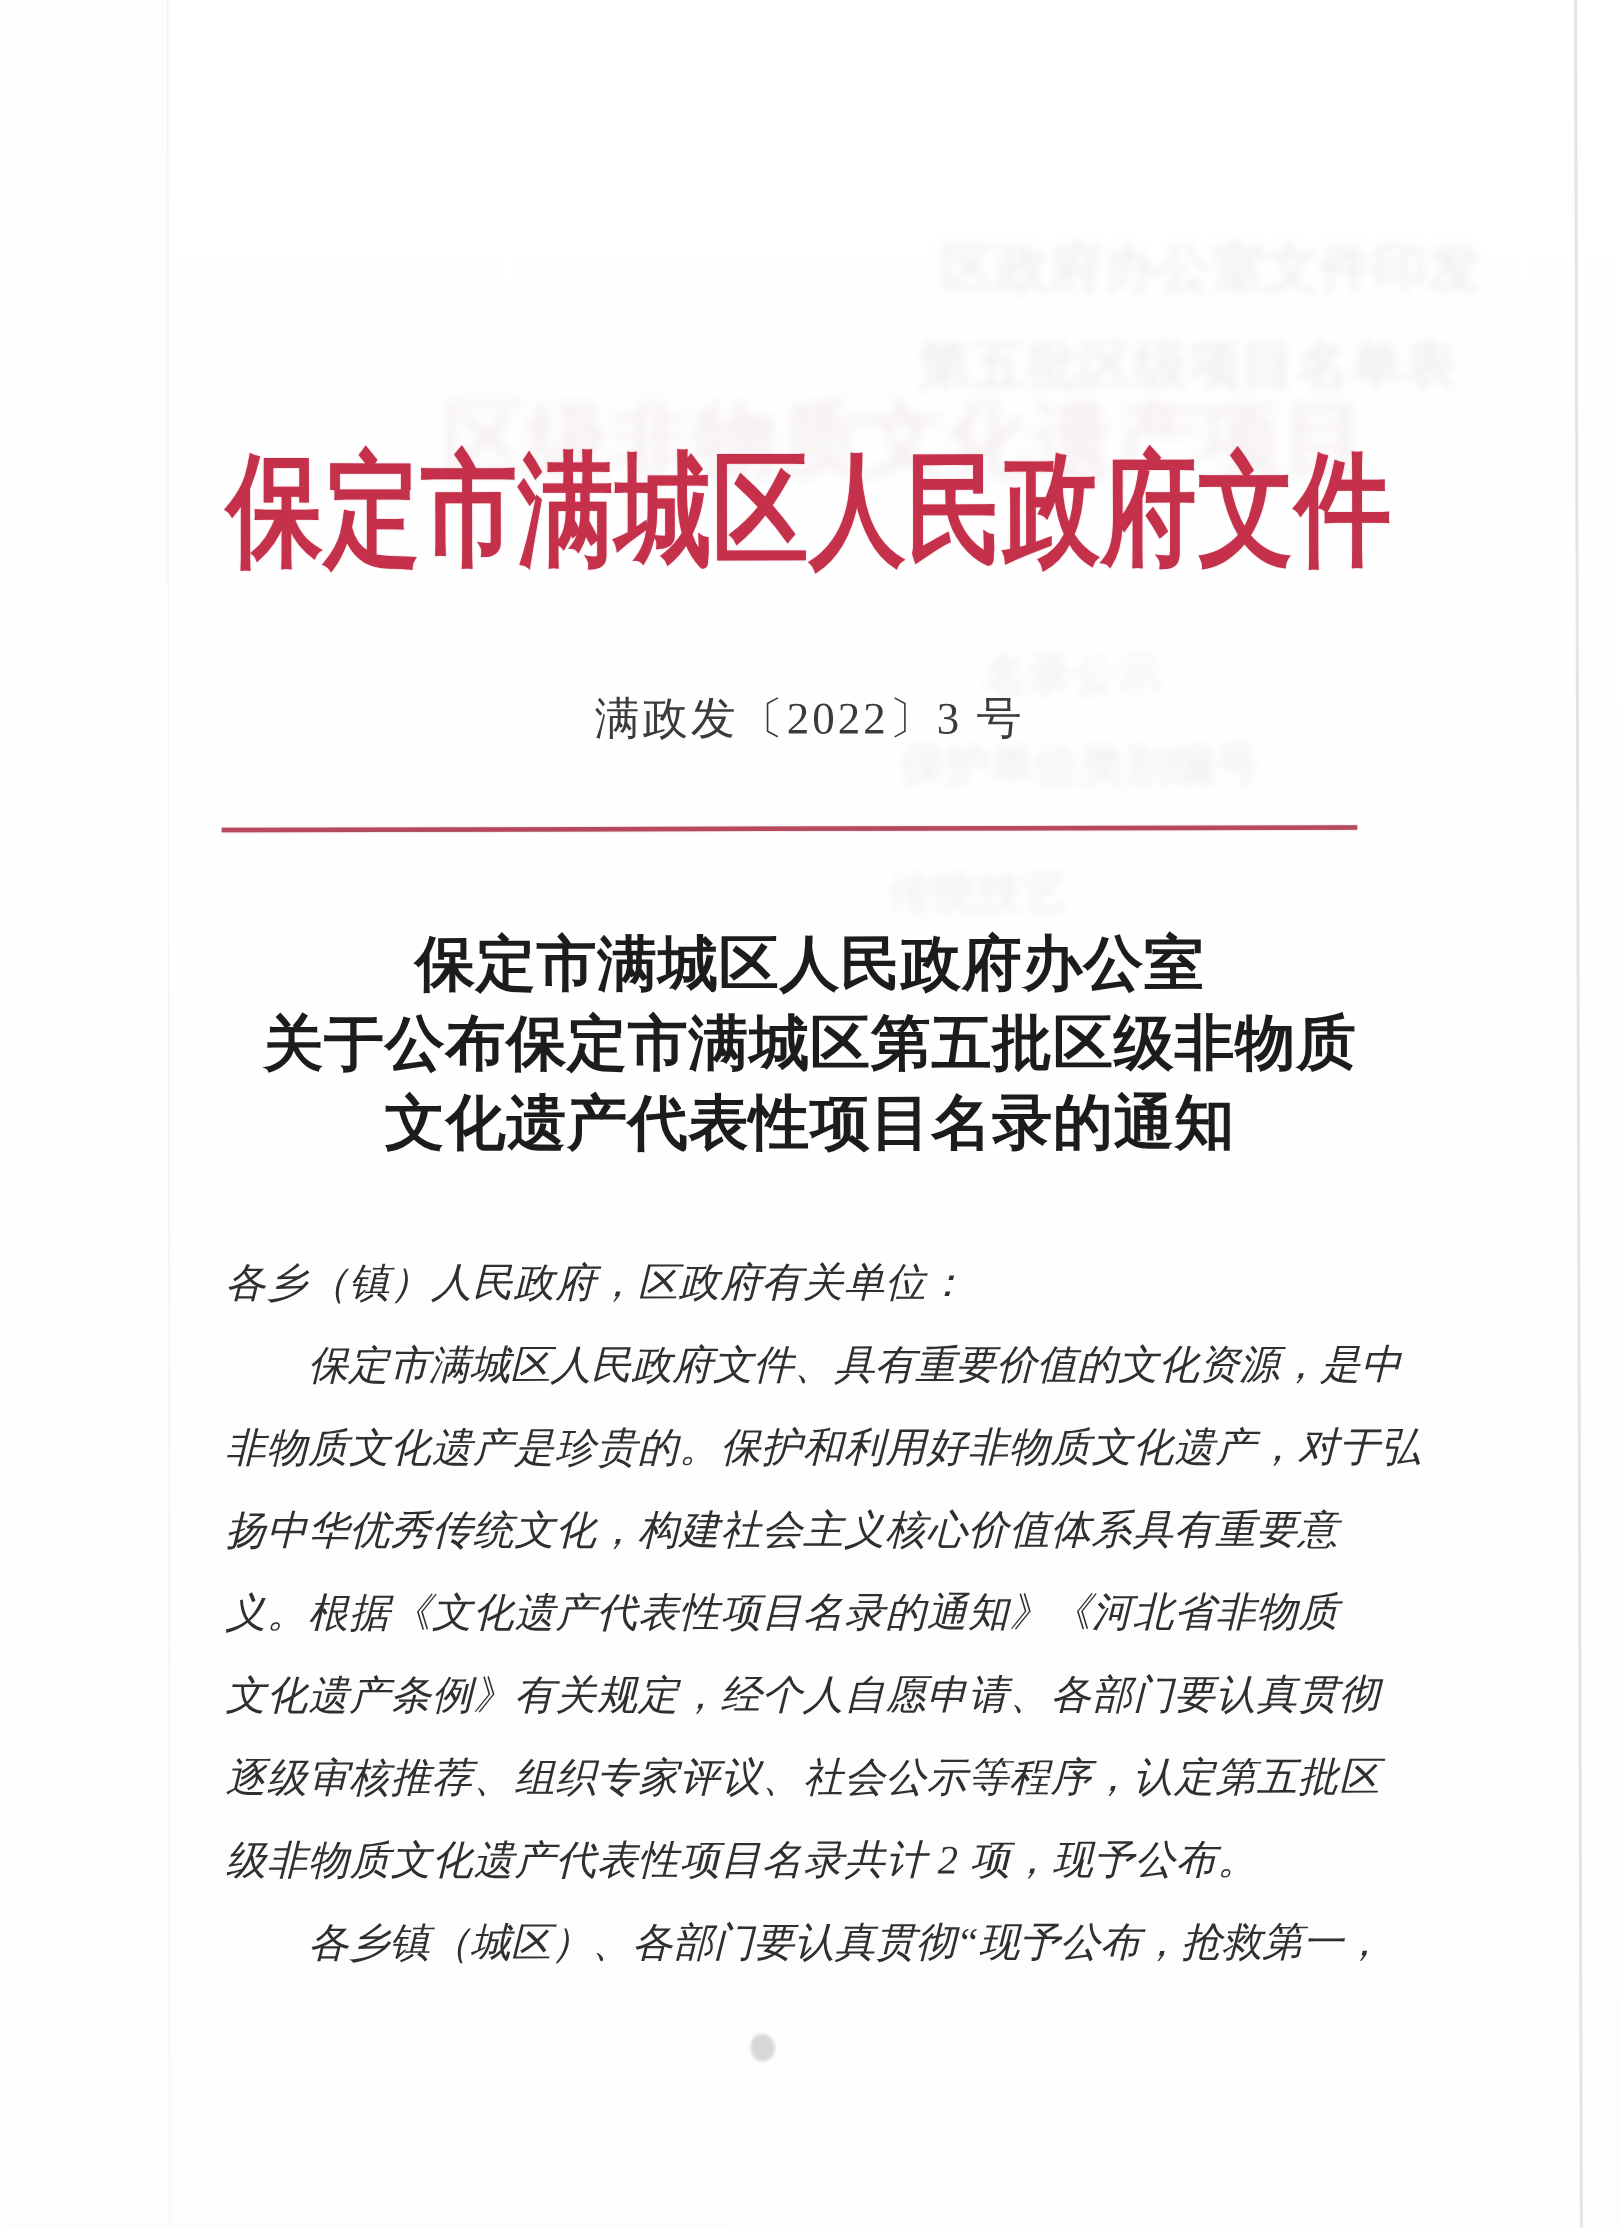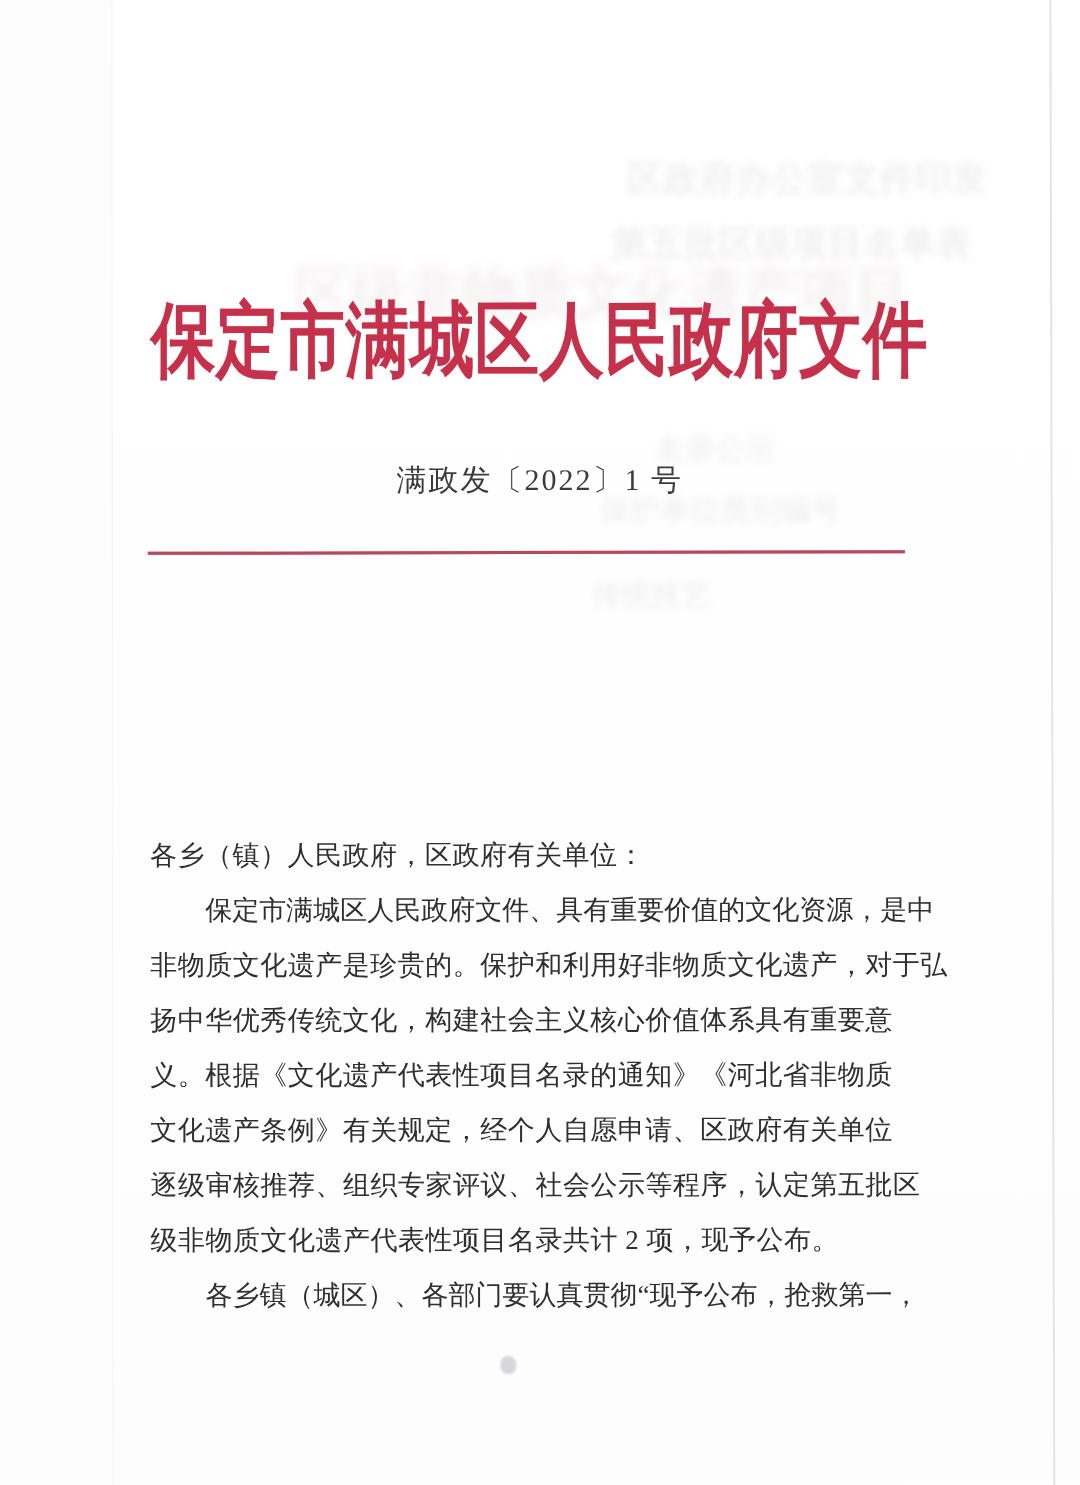--- a/index.html
+++ b/index.html
@@ -62,20 +62,21 @@
     color:var(--title-ink,#1c1c1c);
     letter-spacing:0.5px;
   }
   .body{
     position:absolute;top:828px;left:150px;width:770px;
     font-size:27px;color:var(--body-ink,#2f2f2f);
   }
   .bl{
     height:55px;line-height:55px;white-space:nowrap;
     letter-spacing:0.5px;
+    font-style:italic;
   }
   .bl.indent{padding-left:55px;letter-spacing:0;}
   .smudge{
     position:absolute;left:500px;top:1356px;width:16px;height:18px;
     background:#b9b9bd;border-radius:50% 60% 55% 50%;
     opacity:.55;filter:blur(1px);
   }
 </style>
 </head>
 <body>
@@ -86,32 +87,37 @@
 
   <div class="ghost" style="top:155px;left:628px;font-size:36px;color:rgba(130,130,140,0.12);">区政府办公室文件印发</div>
   <div class="ghost" style="top:220px;left:612px;font-size:36px;color:rgba(130,130,140,0.12);">第五批区级项目名单表</div>
   <div class="ghost" style="top:256px;left:295px;font-size:56px;color:rgba(170,125,130,0.12);filter:blur(4px);">区级非物质文化遗产项目</div>
   <div class="ghost" style="top:430px;left:655px;font-size:30px;color:rgba(0,0,0,0.05);">名录公示</div>
   <div class="ghost" style="top:490px;left:600px;font-size:30px;color:rgba(0,0,0,0.05);">保护单位类别编号</div>
   <div class="ghost" style="top:575px;left:592px;font-size:30px;color:rgba(0,0,0,0.05);">传统技艺</div>
 
   <div class="letterhead">保定市满城区人民政府文件</div>
 
-  <div class="docnum">满政发〔2022〕1 号</div>
+  <div class="docnum">满政发〔2022〕3 号</div>
 
   <div class="rule"></div>
 
+  <div class="title">
+    <div>保定市满城区人民政府办公室</div>
+    <div>关于公布保定市满城区第五批区级非物质</div>
+    <div>文化遗产代表性项目名录的通知</div>
+  </div>
 
   <div class="body">
     <div class="bl">各乡（镇）人民政府，区政府有关单位：</div>
     <div class="bl indent">保定市满城区人民政府文件、具有重要价值的文化资源，是中</div>
     <div class="bl">非物质文化遗产是珍贵的。保护和利用好非物质文化遗产，对于弘</div>
     <div class="bl">扬中华优秀传统文化，构建社会主义核心价值体系具有重要意</div>
     <div class="bl">义。根据《文化遗产代表性项目名录的通知》《河北省非物质</div>
-    <div class="bl">文化遗产条例》有关规定，经个人自愿申请、区政府有关单位</div>
+    <div class="bl">文化遗产条例》有关规定，经个人自愿申请、各部门要认真贯彻</div>
     <div class="bl">逐级审核推荐、组织专家评议、社会公示等程序，认定第五批区</div>
     <div class="bl">级非物质文化遗产代表性项目名录共计 2 项，现予公布。</div>
     <div class="bl indent">各乡镇（城区）、各部门要认真贯彻“现予公布，抢救第一，</div>
   </div>
 
   <div class="smudge"></div>
   <div class="edge"></div>
 
 </div>
 

